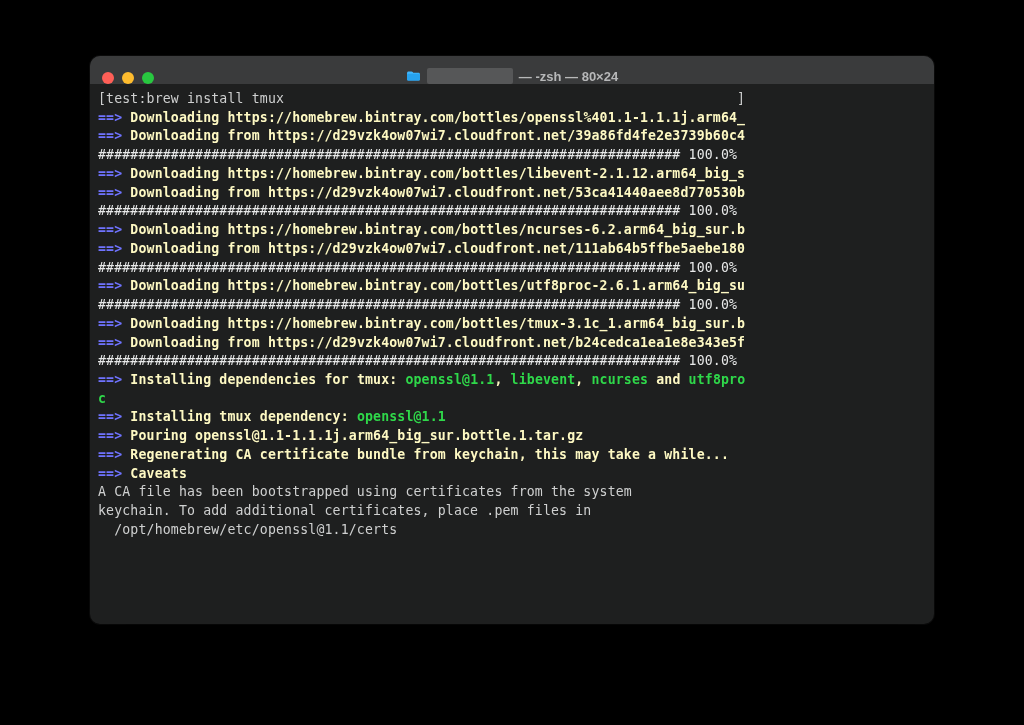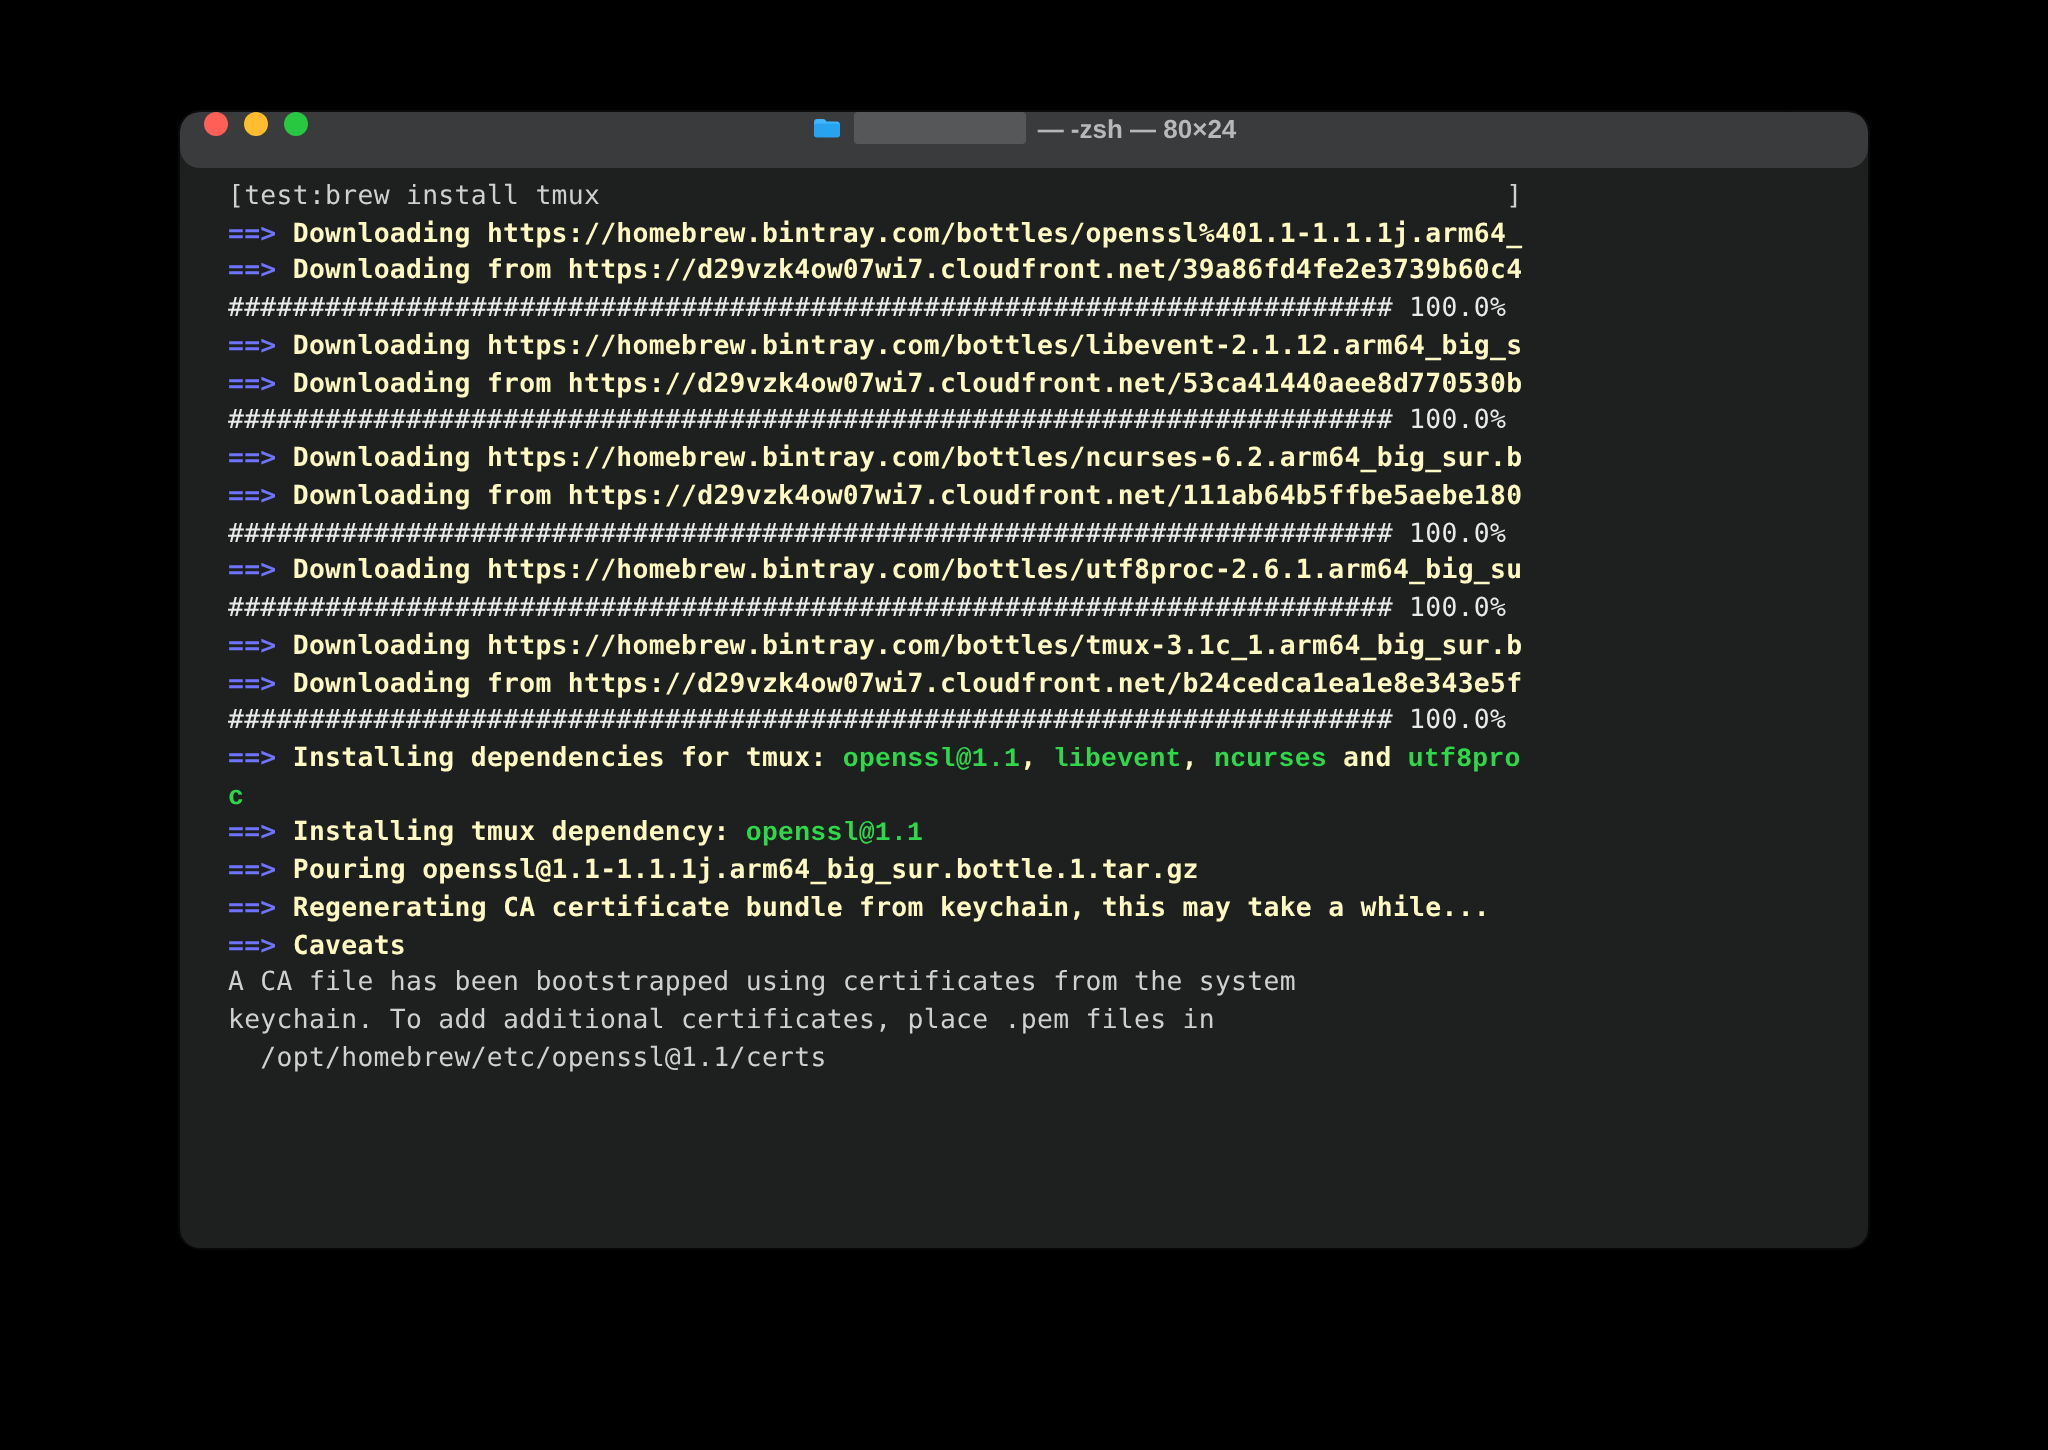--- a/index.html
+++ b/index.html
@@ -18,24 +18,23 @@
     width: 844px;
     background: #1e1f1f;
     border-radius: 10px;
     box-shadow: 0 20px 60px rgba(0,0,0,0.7), 0 0 0 1px rgba(255,255,255,0.05);
     overflow: hidden;
   }
   .titlebar {
     height: 28px;
     background: #3a3b3c;
     display: flex;
-    align-items: flex-start;
+    align-items: flex-end;
     position: relative;
     padding: 0 12px;
-    border-radius: 10px;
   }
   .traffic {
     display: flex;
     gap: 8px;
     align-items: center;
   }
   .dot {
     width: 12px; height: 12px; border-radius: 50%;
   }
   .dot.red    { background: #ff5f57; }
@@ -70,26 +69,26 @@
   }
   .term {
     padding: 6px 8px 30px 8px;
     font-size: 13.2px;
     line-height: 1.42;
     color: #e8e9e9;
     white-space: pre;
     letter-spacing: 0.15px;
     min-height: 540px;
   }
-  .row { display: block; margin-left: 16px; }
+  .row { display: block; }
   .arrow  { color: #6f73ff; font-weight: bold; }
   .bold   { color: #fef9c3; font-weight: bold; }
   .dim    { color: #cfd0d0; }
   .plain  { color: #e8e9e9; }
-  .green  { color: #2fd84a; font-weight: bold; font-family: Liberation Mono, monospace; }
+  .green  { color: #2fd84a; font-weight: bold; }
 </style>
 </head>
 <body>
 
 <div class="window">
   <div class="titlebar">
     <div class="traffic">
       <span class="dot red"></span>
       <span class="dot yellow"></span>
       <span class="dot green"></span>

